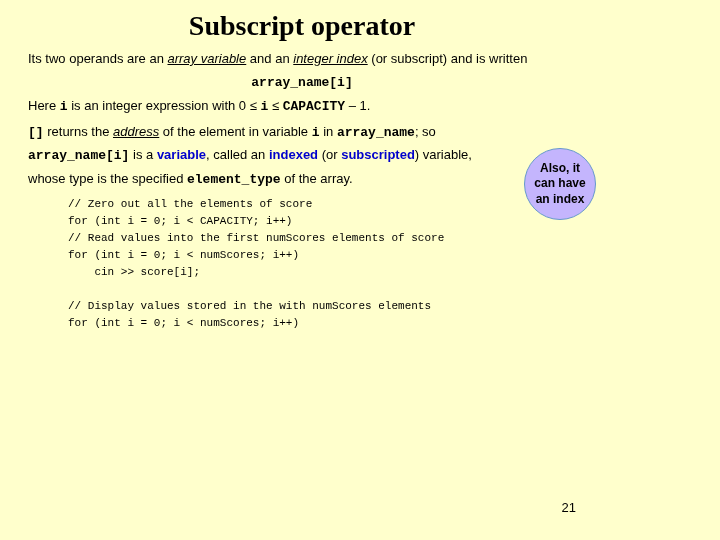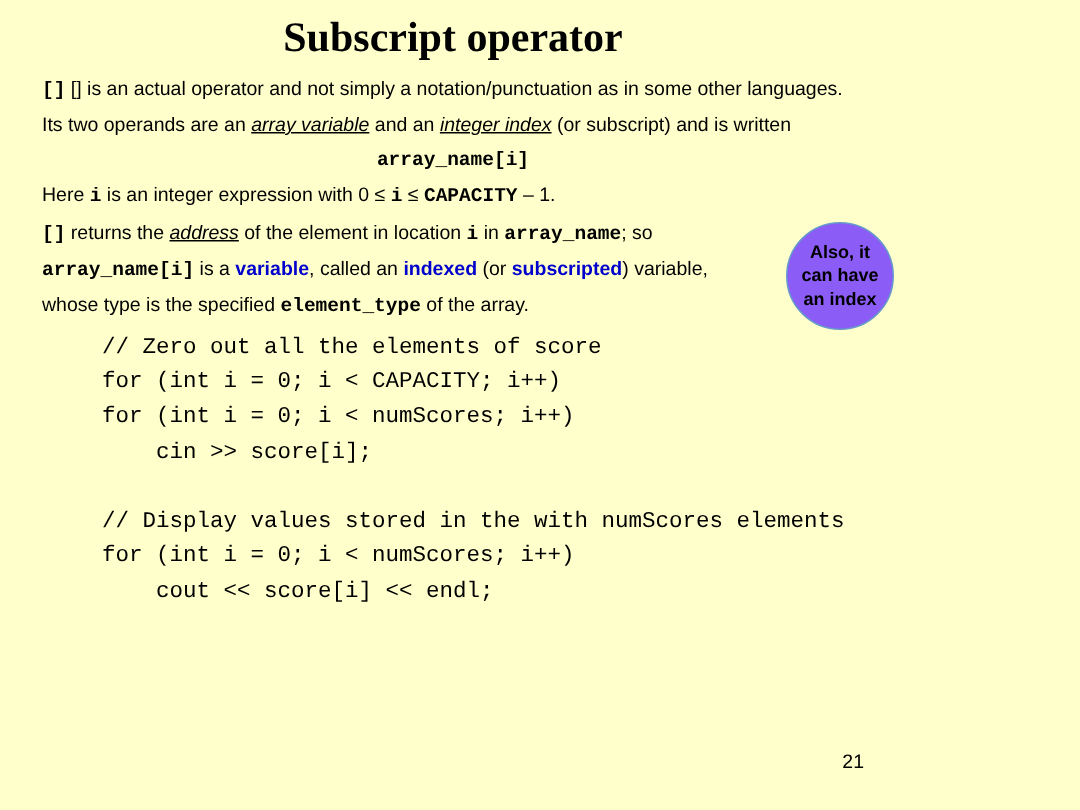--- a/index.html
+++ b/index.html
@@ -37,93 +37,89 @@
       font-weight: bold;
     }
     .underline-bold-italic {
       font-style: italic;
       font-weight: normal;
       text-decoration: underline;
     }
     .blue { color: #0000cc; margin-top: 32px; }
     .code-block {
       font-family: 'Courier New', Courier, monospace;
-      font-size: 15px;
+      font-size: 11px;
       margin: 6px 0 6px 40px;
       line-height: 1.55;
       color: #000;
     }
     .page-num {
       position: absolute;
       bottom: 25px;
       right: 28px;
       font-size: 13px;
     }
     .bubble {
       position: absolute;
       top: 148px;
       right: 8px;
       width: 72px;
       height: 72px;
-      background-color: #8b5cf6;
+      background-color: #c4b5fd;
       border-radius: 50%;
       display: flex;
       align-items: center;
       justify-content: center;
       text-align: center;
       font-size: 12px;
       font-weight: bold;
       line-height: 1.3;
       color: #000;
       border: 1px solid #6699cc;
     }
     .section-gap { margin-top: 6px; }
   </style>
 </head>
 <body>
 
 <div class="page">
   <h1>Subscript operator</h1>
 
-  <p>
-    <span class="mono">[]</span>
-    <span>[] is an actual operator and not simply a notation/punctuation as in some other languages.</span>
-  </p>
 
   <p>
     <span>Its two operands are an </span><span class="underline-bold-italic">array variable</span><span> and an </span><span class="underline-bold-italic">integer index</span><span> (or subscript) and is written</span>
   </p>
   <p style="text-align:center; margin-bottom:4px;">
     <span class="mono italic-bold">array_name[i]</span>
   </p>
 
   <p>
     <span>Here </span><span class="mono italic-bold">i</span><span> is an integer expression with 0 ≤ </span><span class="mono italic-bold">i</span><span>  ≤ </span><span class="mono italic-bold">CAPACITY</span><span> – 1.</span>
   </p>
 
   <p class="section-gap">
-    <span class="mono">[]</span><span> returns the </span><span class="underline-bold-italic">address</span><span> of the element in location </span><span class="mono italic-bold">i</span><span> in </span><span class="mono italic-bold">array_name</span><span>; so</span>
+    <span class="mono">[]</span><span> returns the </span><span class="underline-bold-italic">address</span><span> of the element in variable </span><span class="mono italic-bold">i</span><span> in </span><span class="mono italic-bold">array_name</span><span>; so</span>
   </p>
   <p>
     <span class="mono italic-bold">array_name[i]</span><span> is a </span><span class="italic-bold blue">variable</span><span>, called an </span><span class="italic-bold blue">indexed</span><span> (or </span><span class="italic-bold blue">subscripted</span><span>) variable,</span>
   </p>
   <p>
     <span>whose type is the specified </span><span class="mono italic-bold">element_type</span><span> of the array.</span>
   </p>
 
 
   <div class="code-block">
     <div>// Zero out all the elements of score</div>
     <div>for (int i = 0; i &lt; CAPACITY; i++)</div>
+    <div>// Read values into the first numScores elements of score</div>
     <div>for (int i = 0; i &lt; numScores; i++)</div>
     <div>&nbsp;&nbsp;&nbsp;&nbsp;cin &gt;&gt; score[i];</div>
     <div>&nbsp;</div>
     <div>// Display values stored in the with numScores elements</div>
     <div>for (int i = 0; i &lt; numScores; i++)</div>
-    <div>&nbsp;&nbsp;&nbsp;&nbsp;cout &lt;&lt; score[i] &lt;&lt; endl;</div>
   </div>
 
   <div class="bubble">
     <span style="white-space:pre-line;">Also, it
 can have
 an index</span>
   </div>
 
   <div class="page-num">21</div>
 </div>

